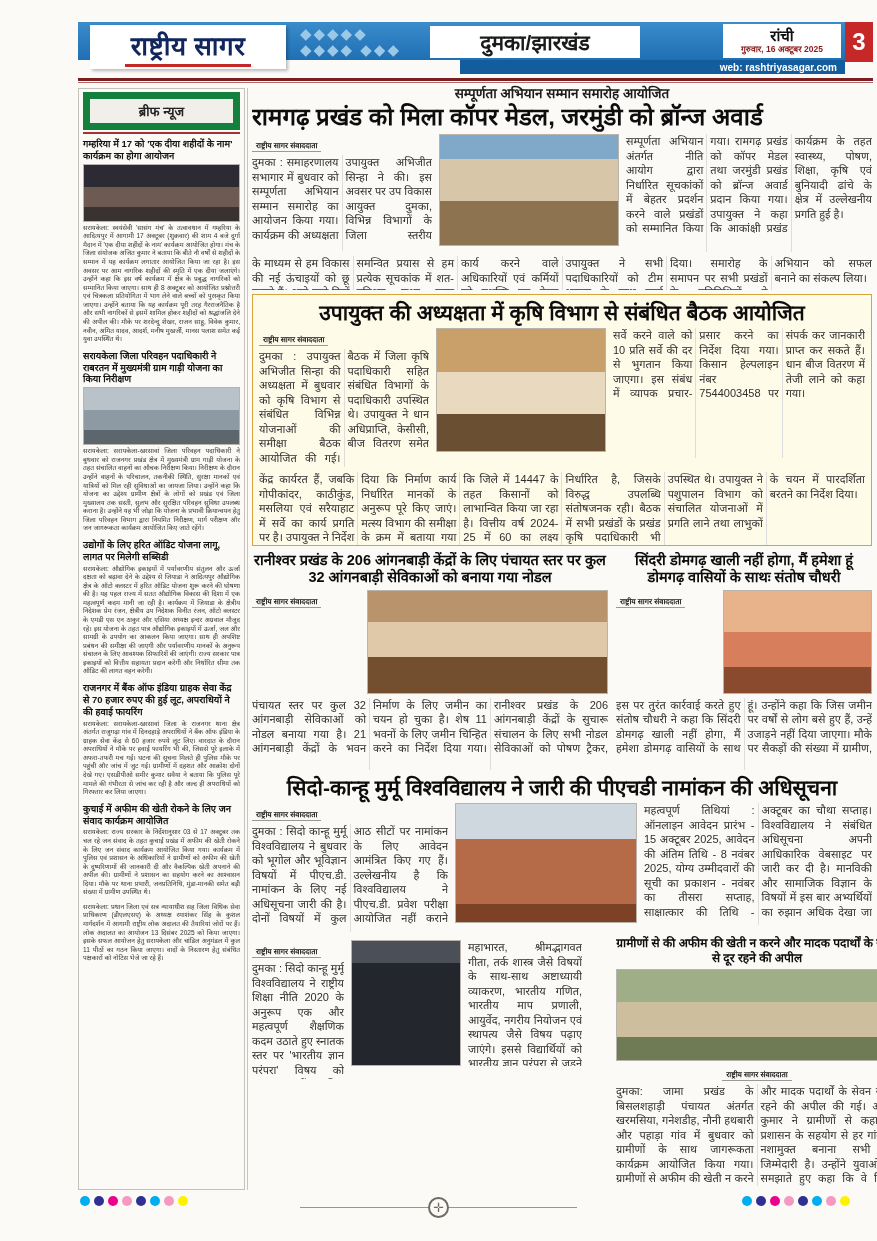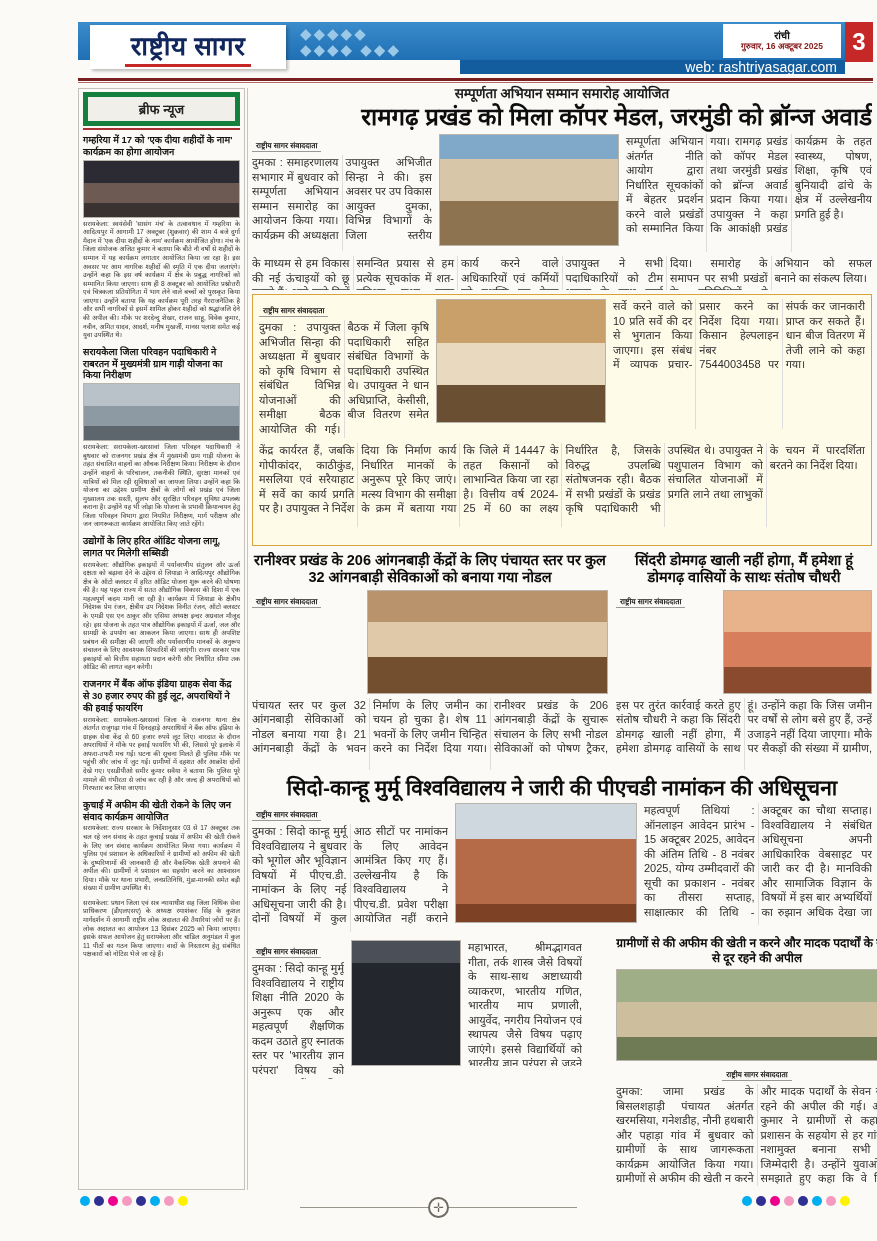--- a/index.html
+++ b/index.html
@@ -14,46 +14,46 @@
     display:flex; align-items:center; justify-content:center; box-shadow:2px 2px 3px rgba(0,0,0,.25); }
   .logo-text { font-size:26px; font-weight:bold; color:#10265c; letter-spacing:.5px;
     border-bottom:3px solid #c62828; padding:0 6px 1px; }
   .diamonds { position:absolute; left:300px; top:26px; width:120px; height:34px; color:#9cc8e8;
     font-size:15px; letter-spacing:2px; line-height:16px; overflow:hidden; }
   .edition-box { position:absolute; left:430px; top:26px; width:210px; height:32px; background:#fff;
     display:flex; align-items:center; justify-content:center; }
   .edition-text { font-size:21px; font-weight:bold; color:#1a1a1a; }
   .date-box { position:absolute; left:723px; top:24px; width:118px; height:34px; background:#fff;
     display:flex; flex-direction:column; align-items:center; justify-content:center; line-height:1.15; }
-  .city-text { font-size:10px; font-weight:bold; color:#111; }
+  .city-text { font-size:15px; font-weight:bold; color:#111; }
   .date-text { font-size:8.5px; color:#8a1a1a; font-weight:bold; }
   .page-num-box { position:absolute; left:845px; top:22px; width:28px; height:40px; background:#c62828;
     display:flex; align-items:center; justify-content:center; }
   .page-num { color:#fff; font-size:24px; font-weight:bold; }
   .web-strip { position:absolute; left:460px; top:60px; width:385px; height:14px; background:#135d9e;
     display:flex; align-items:center; justify-content:flex-end; padding-right:8px; }
-  .web-text { color:#fff; font-size:14px; font-weight:normal; }
+  .web-text { color:#fff; font-size:10px; font-weight:bold; }
   .mast-rule { position:absolute; left:78px; top:78px; width:795px; height:3px; background:#7a1f1f; }
   .mast-rule2 { position:absolute; left:78px; top:82px; width:795px; height:1px; background:#b56a6a; }
 
   
   .brief-col { position:absolute; left:78px; top:88px; width:167px; height:1102px; border:1px solid #c5c1ba;
     background:#fbfaf6; padding:3px 4px; overflow:hidden; }
-  .brief-header { border:5px solid #15803d; background:#f1efe9; text-align:center; font-size:13px;
+  .brief-header { border:7px solid #15803d; background:#f1efe9; text-align:center; font-size:13px;
     font-weight:bold; color:#222; padding:3px 0; }
   .brief-header-rule { height:2px; background:#a83232; margin:2px 0 4px; }
   .brief-story { margin-bottom:6px; }
   .brief-headline { font-size:9.5px; font-weight:bold; color:#141414; line-height:1.25; margin:3px 0 2px; }
   .brief-body { font-size:6.6px; color:#333; line-height:1.3; text-align:justify; }
   .brief-photo { width:100%; height:58px; margin:2px 0; }
 
   
   .story { position:absolute; overflow:hidden; }
   .kicker { text-align:center; font-size:13.5px; font-weight:bold; color:#1c1c1c; }
-  .headline-xl { text-align:right; font-size:24px; font-weight:bold; color:#0d0d0d; line-height:1.1; margin:2px 0 4px; }
+  .headline-xl { text-align:left; font-size:24px; font-weight:bold; color:#0d0d0d; line-height:1.1; margin:2px 0 4px; }
   .headline-lg { text-align:center; font-size:21px; font-weight:bold; color:#0d0d0d; line-height:1.1; margin:2px 0 4px; }
   .headline-md { text-align:center; font-size:14.5px; font-weight:bold; color:#0d0d0d; line-height:1.2; margin:0 0 3px; }
   .headline-sm { font-size:12px; font-weight:bold; color:#0d0d0d; line-height:1.25; margin:0 0 3px; text-align:center; }
   .byline { font-size:7.5px; font-weight:bold; color:#222; border-bottom:1px solid #999; display:inline-block;
     padding:0 4px 1px; margin:0 0 3px; }
   .body-text { font-size:11px; color:#2e2e2e; line-height:1.32; text-align:justify; }
   .cols2 { columns:2; column-gap:7px; column-rule:1px solid #ddd; }
   .cols3 { columns:3; column-gap:7px; column-rule:1px solid #ddd; }
   .cols6 { columns:6; column-gap:7px; column-rule:1px solid #ddd; }
   .rowflex { display:flex; gap:7px; }
@@ -84,20 +84,23 @@
 </head>
 <body>
 
 <div id="page">
 
   <div class="mast-bar"></div>
   <div class="logo-box">
     <span class="logo-text">राष्ट्रीय सागर</span>
   </div>
   <div class="diamonds">◆◆◆◆◆ ◆◆◆◆ ◆◆◆</div>
+  <div class="edition-box">
+    <span class="edition-text">दुमका/झारखंड</span>
+  </div>
   <div class="date-box">
     <span class="city-text">रांची</span>
     <span class="date-text">गुरुवार, 16 अक्टूबर 2025</span>
   </div>
   <div class="page-num-box">
     <span class="page-num">3</span>
   </div>
   <div class="web-strip">
     <span class="web-text">web: rashtriyasagar.com</span>
   </div>
@@ -119,21 +122,21 @@
       <div class="brief-photo photo ph-vehicle"></div>
       <div class="brief-body">सरायकेला: सरायकेला-खरसावां जिला परिवहन पदाधिकारी ने बुधवार को राजनगर प्रखंड क्षेत्र में मुख्यमंत्री ग्राम गाड़ी योजना के तहत संचालित वाहनों का औचक निरीक्षण किया। निरीक्षण के दौरान उन्होंने वाहनों के परिचालन, तकनीकी स्थिति, सुरक्षा मानकों एवं यात्रियों को मिल रही सुविधाओं का जायजा लिया। उन्होंने कहा कि योजना का उद्देश्य ग्रामीण क्षेत्रों के लोगों को प्रखंड एवं जिला मुख्यालय तक सस्ती, सुलभ और सुरक्षित परिवहन सुविधा उपलब्ध कराना है। उन्होंने यह भी जोड़ा कि योजना के प्रभावी क्रियान्वयन हेतु जिला परिवहन विभाग द्वारा नियमित निरीक्षण, मार्ग परीक्षण और जन जागरूकता कार्यक्रम आयोजित किए जाते रहेंगे।</div>
     </div>
 
     <div class="brief-story">
       <div class="brief-headline">उद्योगों के लिए हरित ऑडिट योजना लागू, लागत पर मिलेगी सब्सिडी</div>
       <div class="brief-body">सरायकेला: औद्योगिक इकाइयों में पर्यावरणीय संतुलन और ऊर्जा दक्षता को बढ़ावा देने के उद्देश्य से जियाडा ने आदित्यपुर औद्योगिक क्षेत्र के ऑटो क्लस्टर में हरित ऑडिट योजना शुरू करने की घोषणा की है। यह पहल राज्य में सतत औद्योगिक विकास की दिशा में एक महत्वपूर्ण कदम मानी जा रही है। कार्यक्रम में जियाडा के क्षेत्रीय निदेशक प्रेम रंजन, क्षेत्रीय उप निदेशक विनीत रंजन, ऑटो क्लस्टर के एमडी एस एन ठाकुर और एसिया अध्यक्ष इन्दर अग्रवाल मौजूद रहे। इस योजना के तहत पात्र औद्योगिक इकाइयों में ऊर्जा, जल और सामग्री के उपयोग का आकलन किया जाएगा। साथ ही अपशिष्ट प्रबंधन की समीक्षा की जाएगी और पर्यावरणीय मानकों के अनुरूप संचालन के लिए आवश्यक सिफारिशें की जाएंगी। राज्य सरकार पात्र इकाइयों को वित्तीय सहायता प्रदान करेगी और निर्धारित सीमा तक ऑडिट की लागत वहन करेगी।</div>
     </div>
 
     <div class="brief-story">
-      <div class="brief-headline">राजनगर में बैंक ऑफ इंडिया ग्राहक सेवा केंद्र से 30 हजार रुपए की हुई लूट, अपराधियों ने की हवाई फायरिंग</div>
+      <div class="brief-headline">राजनगर में बैंक ऑफ इंडिया ग्राहक सेवा केंद्र से 70 हजार रुपए की हुई लूट, अपराधियों ने की हवाई फायरिंग</div>
       <div class="brief-body">सरायकेला: सरायकेला-खरसावां जिला के राजनगर थाना क्षेत्र अंतर्गत राजुगढ़ा गांव में दिनदहाड़े अपराधियों ने बैंक ऑफ इंडिया के ग्राहक सेवा केंद्र से 60 हजार रुपये लूट लिए। वारदात के दौरान अपराधियों ने मौके पर हवाई फायरिंग भी की, जिससे पूरे इलाके में अफरा-तफरी मच गई। घटना की सूचना मिलते ही पुलिस मौके पर पहुंची और जांच में जुट गई। ग्रामीणों में दहशत और आक्रोश दोनों देखे गए। एसडीपीओ समीर कुमार सवैया ने बताया कि पुलिस पूरे मामले की गंभीरता से जांच कर रही है और जल्द ही अपराधियों को गिरफ्तार कर लिया जाएगा।</div>
     </div>
 
     <div class="brief-story">
       <div class="brief-headline">कुचाई में अफीम की खेती रोकने के लिए जन संवाद कार्यक्रम आयोजित</div>
       <div class="brief-body">सरायकेला: राज्य सरकार के निर्देशानुसार 03 से 17 अक्टूबर तक चल रहे जन संवाद के तहत कुचाई प्रखंड में अफीम की खेती रोकने के लिए जन संवाद कार्यक्रम आयोजित किया गया। कार्यक्रम में पुलिस एवं प्रशासन के अधिकारियों ने ग्रामीणों को अफीम की खेती के दुष्परिणामों की जानकारी दी और वैकल्पिक खेती अपनाने की अपील की। ग्रामीणों ने प्रशासन का सहयोग करने का आश्वासन दिया। मौके पर थाना प्रभारी, जनप्रतिनिधि, मुंडा-मानकी समेत बड़ी संख्या में ग्रामीण उपस्थित थे।</div>
     </div>
 
     <div class="brief-story">
       <div class="brief-body">सरायकेला: प्रधान जिला एवं सत्र न्यायाधीश सह जिला विधिक सेवा प्राधिकरण (डीएलएसए) के अध्यक्ष रमाशंकर सिंह के कुशल मार्गदर्शन में आगामी राष्ट्रीय लोक अदालत की तैयारियां जोरों पर हैं। लोक अदालत का आयोजन 13 दिसंबर 2025 को किया जाएगा। इसके सफल आयोजन हेतु सरायकेला और चांडिल अनुमंडल में कुल 11 पीठों का गठन किया जाएगा। वादों के निस्तारण हेतु संबंधित पक्षकारों को नोटिस भेजे जा रहे हैं।</div>
@@ -150,20 +153,21 @@
         <span class="byline">राष्ट्रीय सागर संवाददाता</span>
         <div class="body-text cols2" style="height:96px; overflow:hidden;">दुमका : समाहरणालय सभागार में बुधवार को सम्पूर्णता अभियान सम्मान समारोह का आयोजन किया गया। कार्यक्रम की अध्यक्षता उपायुक्त अभिजीत सिन्हा ने की। इस अवसर पर उप विकास आयुक्त दुमका, विभिन्न विभागों के जिला स्तरीय पदाधिकारी, प्रखंड विकास पदाधिकारी, अंचल अधिकारी, कर्मचारी, सुविधा, कृषक मित्र एवं आंगनबाड़ी सेविकाएं उपस्थित थीं।</div>
       </div>
       <div class="photo ph-award" style="width:180px; height:112px;"></div>
       <div class="body-text cols3" style="width:246px; height:118px; overflow:hidden;">सम्पूर्णता अभियान अंतर्गत नीति आयोग द्वारा निर्धारित सूचकांकों में बेहतर प्रदर्शन करने वाले प्रखंडों को सम्मानित किया गया। रामगढ़ प्रखंड को कॉपर मेडल तथा जरमुंडी प्रखंड को ब्रॉन्ज अवार्ड प्रदान किया गया। उपायुक्त ने कहा कि आकांक्षी प्रखंड कार्यक्रम के तहत स्वास्थ्य, पोषण, शिक्षा, कृषि एवं बुनियादी ढांचे के क्षेत्र में उल्लेखनीय प्रगति हुई है।</div>
     </div>
     <div class="body-text cols6" style="height:62px; overflow:hidden; margin-top:4px;">के माध्यम से हम विकास की नई ऊंचाइयों को छू सकते हैं। आने वाले दिनों में सभी विभागों के समन्वित प्रयास से हम प्रत्येक सूचकांक में शत-प्रतिशत लक्ष्य प्राप्त करेंगे। समारोह में उत्कृष्ट कार्य करने वाले अधिकारियों एवं कर्मियों को प्रशस्ति पत्र देकर सम्मानित किया गया। उपायुक्त ने सभी पदाधिकारियों को टीम भावना के साथ कार्य करते रहने का निर्देश दिया। समारोह के समापन पर सभी प्रखंडों के प्रतिनिधियों ने अभियान को सफल बनाने का संकल्प लिया।</div>
   </div>
 
   <div class="story yellow-box" style="left:252px; top:294px; width:620px; height:252px;">
+    <div class="headline-lg">उपायुक्त की अध्यक्षता में कृषि विभाग से संबंधित बैठक आयोजित</div>
     <div class="rowflex">
       <div style="width:170px;">
         <span class="byline">राष्ट्रीय सागर संवाददाता</span>
         <div class="body-text cols2" style="height:118px; overflow:hidden;">दुमका : उपायुक्त अभिजीत सिन्हा की अध्यक्षता में बुधवार को कृषि विभाग से संबंधित विभिन्न योजनाओं की समीक्षा बैठक आयोजित की गई। बैठक में जिला कृषि पदाधिकारी सहित संबंधित विभागों के पदाधिकारी उपस्थित थे। उपायुक्त ने धान अधिप्राप्ति, केसीसी, बीज वितरण समेत विभिन्न योजनाओं की बिंदुवार समीक्षा की।</div>
       </div>
       <div class="photo ph-meeting" style="width:170px; height:124px;"></div>
       <div class="body-text cols3" style="width:252px; height:130px; overflow:hidden;">सर्वे करने वाले को 10 प्रति सर्वे की दर से भुगतान किया जाएगा। इस संबंध में व्यापक प्रचार-प्रसार करने का निर्देश दिया गया। किसान हेल्पलाइन नंबर 7544003458 पर संपर्क कर जानकारी प्राप्त कर सकते हैं। धान बीज वितरण में तेजी लाने को कहा गया।</div>
     </div>
     <div class="body-text cols6" style="height:84px; overflow:hidden; margin-top:5px;">केंद्र कार्यरत हैं, जबकि गोपीकांदर, काठीकुंड, मसलिया एवं सरैयाहाट में सर्वे का कार्य प्रगति पर है। उपायुक्त ने निर्देश दिया कि निर्माण कार्य निर्धारित मानकों के अनुरूप पूरे किए जाएं। मत्स्य विभाग की समीक्षा के क्रम में बताया गया कि जिले में 14447 के तहत किसानों को लाभान्वित किया जा रहा है। वित्तीय वर्ष 2024-25 में 60 का लक्ष्य निर्धारित है, जिसके विरुद्ध उपलब्धि संतोषजनक रही। बैठक में सभी प्रखंडों के प्रखंड कृषि पदाधिकारी भी उपस्थित थे। उपायुक्त ने पशुपालन विभाग को संचालित योजनाओं में प्रगति लाने तथा लाभुकों के चयन में पारदर्शिता बरतने का निर्देश दिया।</div>
   </div>

